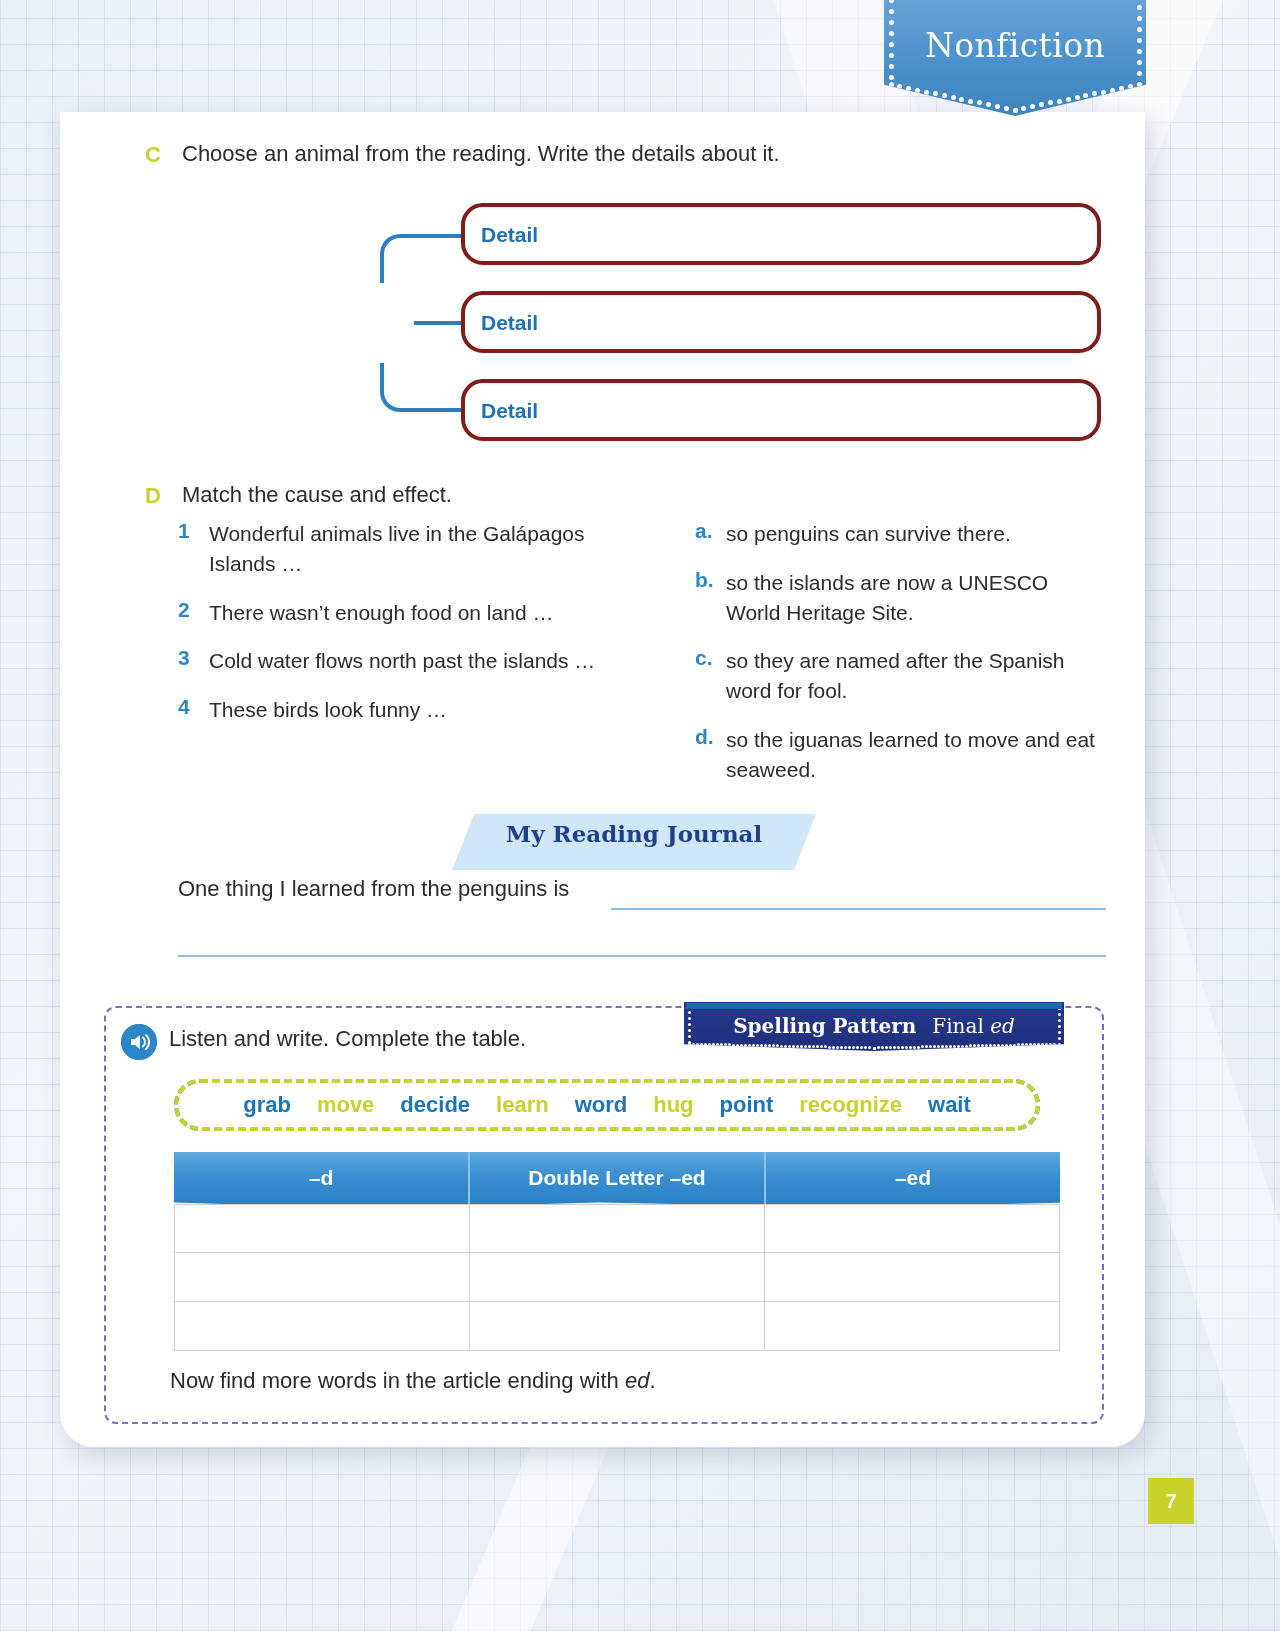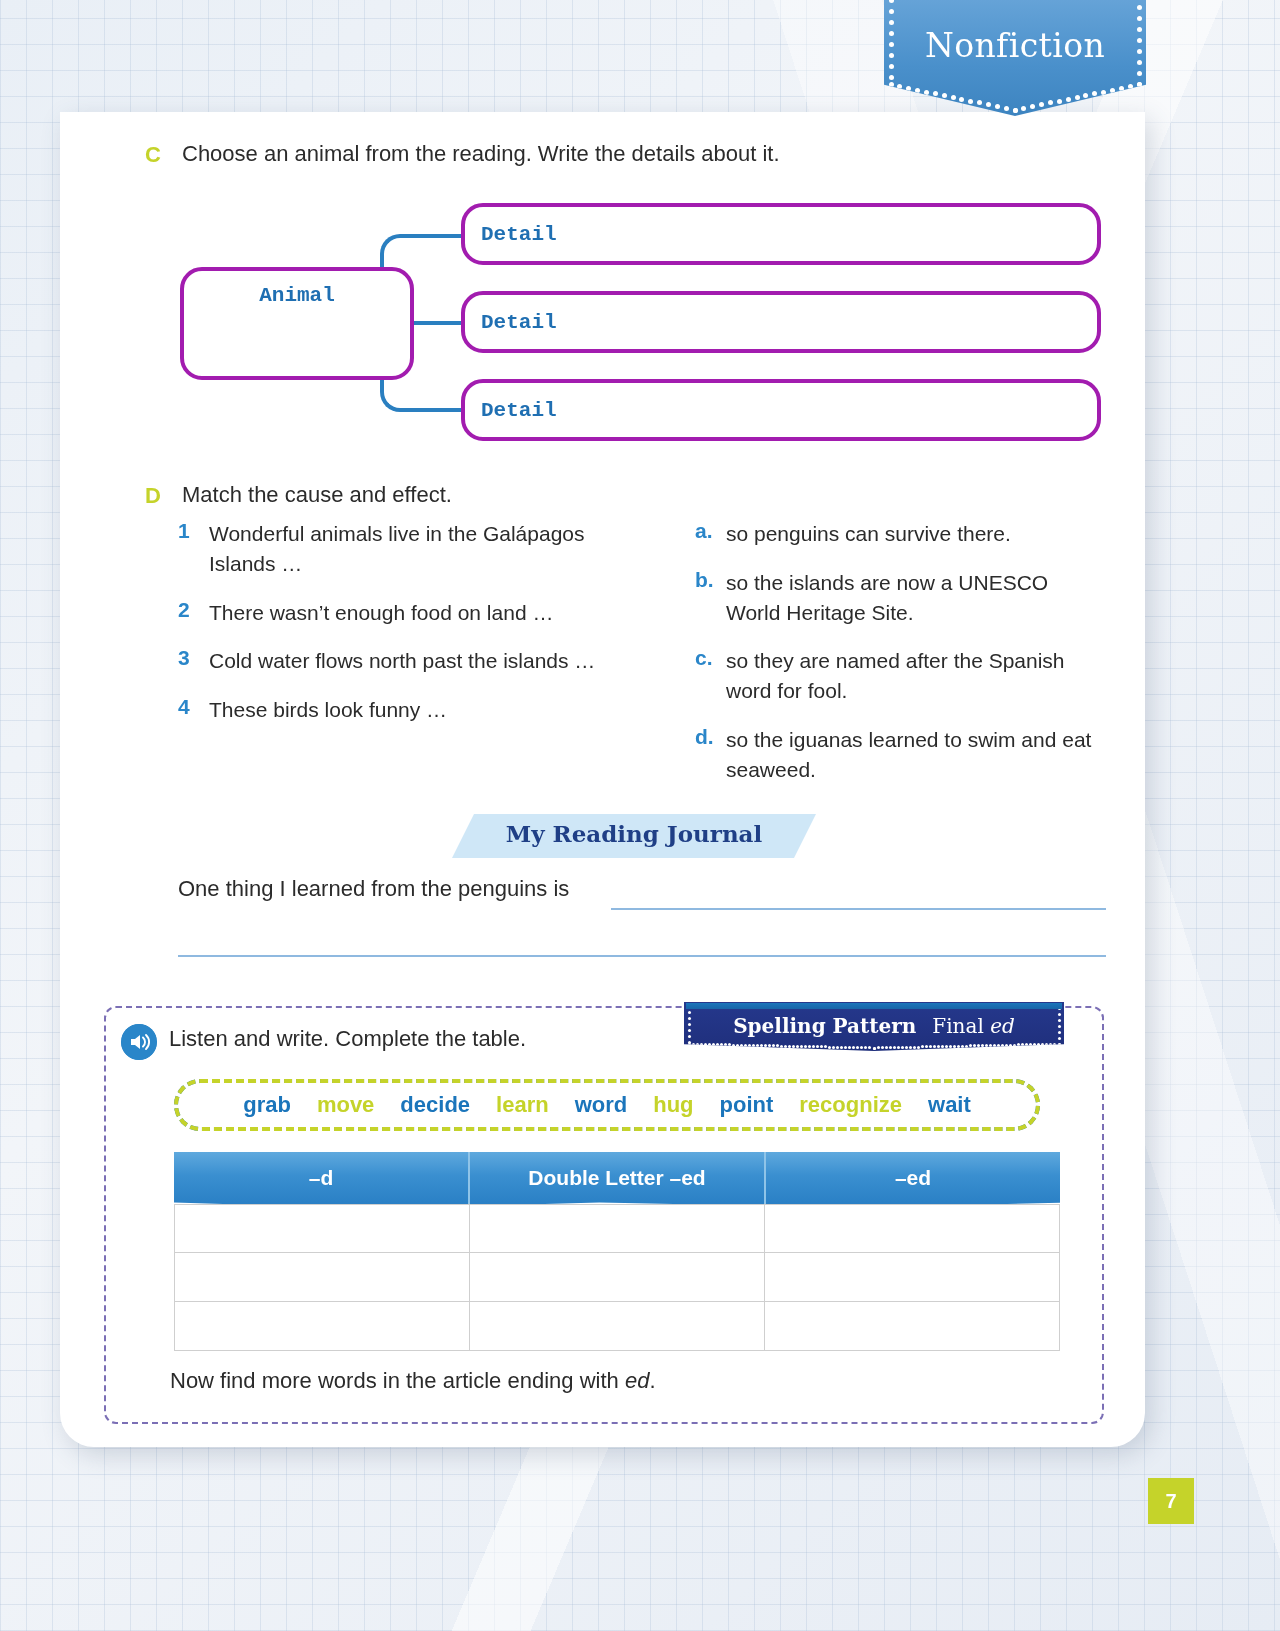--- a/index.html
+++ b/index.html
@@ -80,25 +80,24 @@
     position: absolute; left: 37px; top: 0;
     font-size: 22px;
     color: #2b2b2b;
     white-space: nowrap;
   }
 
   
   .organizer { position: absolute; left: 178px; top: 193px; width: 925px; height: 252px; }
   .node {
     position: absolute;
-    border: 4px solid #a21caf;
+    border: 4px solid #7f1d1d;
     border-radius: 22px;
     background: #fff;
     z-index: 2;
-    font-family: Liberation Mono, monospace;
   }
   .node span {
     position: absolute;
     color: #1f6fb2;
     font-weight: bold;
     font-size: 21px;
   }
   .node-animal { left: 2px; top: 74px; width: 234px; height: 113px; }
   .node-animal span { left: 0; right: 0; top: 13px; text-align: center; }
   .node-detail { left: 283px; width: 640px; height: 62px; }
@@ -140,21 +139,21 @@
     color: #2a86c9; font-weight: bold; font-size: 21px;
   }
   .mrow .mtext {
     display: block; margin-left: 31px;
     font-size: 21px; color: #2b2b2b; line-height: 1.42;
   }
 
   
   .journal-banner {
     position: absolute; left: 452px; top: 814px;
-    width: 364px; height: 44px;
+    width: 364px; height: 56px;
     background: #cfe7f7;
     clip-path: polygon(22px 0, 100% 0, calc(100% - 22px) 100%, 0 100%);
   }
   .journal-banner span {
     display: block; text-align: center; line-height: 40px;
     color: #1f3f86; font-family: "DejaVu Serif", serif;
     font-weight: bold; font-size: 23px;
   }
   .journal-prompt {
     position: absolute; left: 178px; top: 876px;
@@ -347,23 +346,20 @@
   <span class="task-text">Choose an animal from the reading. Write the details about it.</span>
 </div>
 
 <div class="organizer">
   <div class="bracket"></div>
   <div class="mask-white" style="left:198px; top:90px; width:62px; height:80px;"></div>
   <div class="spur spur-top"></div>
   <div class="spur spur-mid"></div>
   <div class="spur spur-bottom"></div>
 
-  <div class="node node-animal">
-    <span>Animal</span>
-  </div>
 
   <div class="node node-detail d1">
     <span>Detail</span>
   </div>
   <div class="node node-detail d2">
     <span>Detail</span>
   </div>
   <div class="node node-detail d3">
     <span>Detail</span>
   </div>
@@ -402,21 +398,21 @@
     <div class="mrow">
       <span class="marker">b.</span>
       <span class="mtext">so the islands are now a UNESCO World Heritage Site.</span>
     </div>
     <div class="mrow">
       <span class="marker">c.</span>
       <span class="mtext">so they are named after the Spanish word for fool.</span>
     </div>
     <div class="mrow">
       <span class="marker">d.</span>
-      <span class="mtext">so the iguanas learned to swim and eat seaweed.</span>
+      <span class="mtext">so the iguanas learned to move and eat seaweed.</span>
     </div>
   </div>
 </div>
 
 <div class="journal-banner">
   <span>My Reading Journal</span>
 </div>
 <div class="journal-prompt">One thing I learned from the penguins is</div>
 <div class="wline wline-1"></div>
 <div class="wline wline-2"></div>

